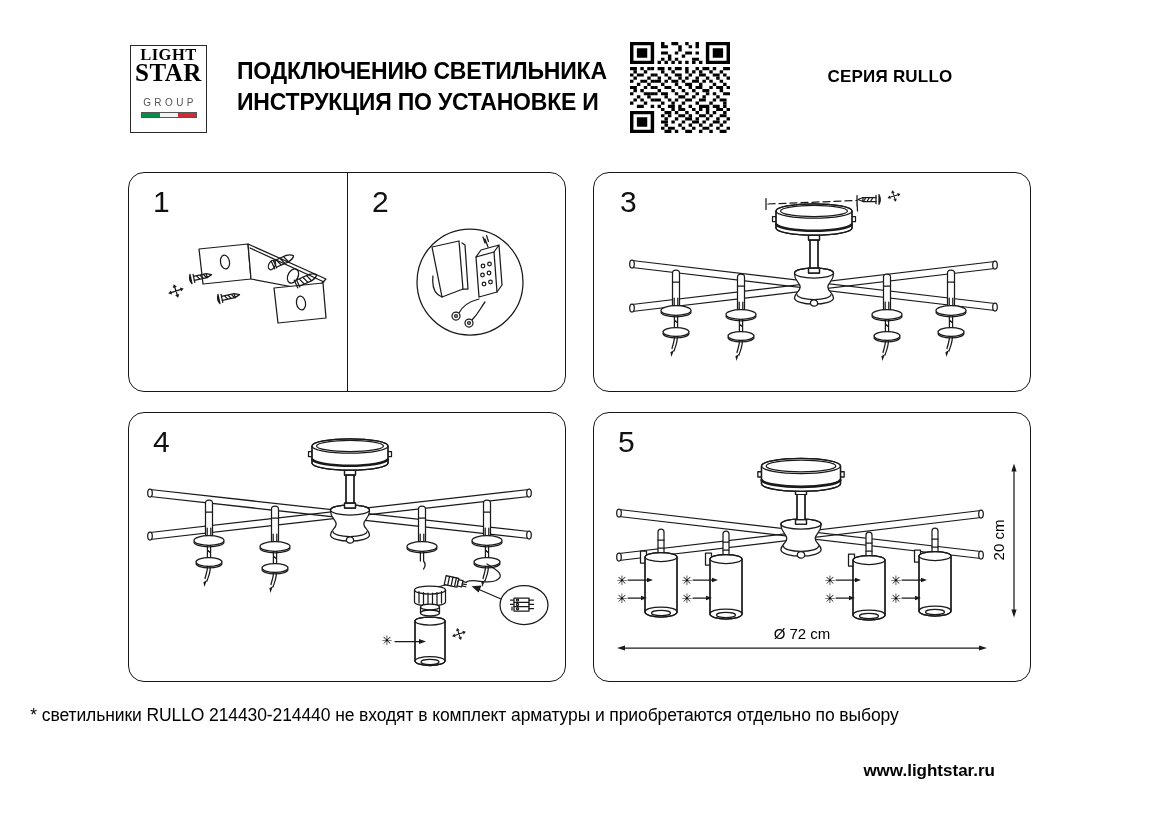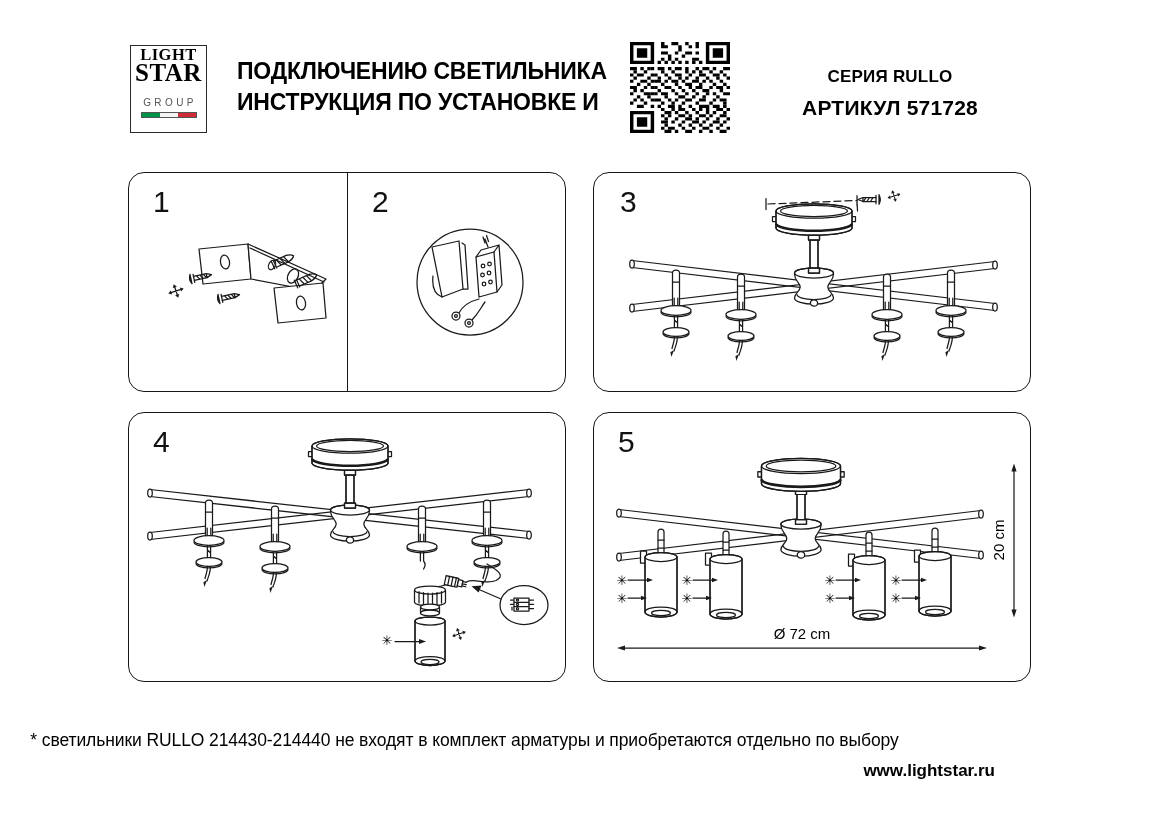--- a/index.html
+++ b/index.html
@@ -28,21 +28,21 @@
   .p-c{left:128px;top:412px;width:438px;height:270px;}
   .p-d{left:593px;top:412px;width:438px;height:270px;}
   .stepnum{position:absolute;font-size:30px;font-weight:400;color:#111;}
   .divider{position:absolute;left:218px;top:0;width:0;height:100%;border-left:1.4px solid #161616;}
   svg.draw{position:absolute;left:0;top:0;stroke:#1a1a1a;fill:none;stroke-width:1.25;
            stroke-linecap:round;stroke-linejoin:round;}
   svg.draw text{stroke:none;fill:#000;}
   .ast{font-size:13px;}
   .dim{font-size:15px;}
   
-  .footnote{left:0;top:730px;width:929px;text-align:center;font-size:17.5px;letter-spacing:-.1px;}
+  .footnote{left:0;top:705px;width:929px;text-align:center;font-size:17.5px;letter-spacing:-.1px;}
   .website{left:0;top:761px;width:995px;text-align:right;font-size:17px;font-weight:700;}
 </style>
 </head>
 <body>
 
 <svg width="0" height="0" style="position:absolute">
   <defs>
     <g id="mv" stroke="#1a1a1a" stroke-width="1.3">
       <g transform="rotate(-18)">
         <path d="M-5.5,0 H5.5 M0,-4.5 V4.5"></path>
@@ -162,21 +162,20 @@
     <path d="M10 24h1v1h-1z M13 24h1v1h-1z M16 24h2v1h-2z M19 24h1v1h-1z M22 24h1v1h-1z M25 24h1v1h-1z M28 24h1v1h-1z"></path>
     <path d="M9 25h2v1h-2z M12 25h1v1h-1z M15 25h1v1h-1z M18 25h2v1h-2z M21 25h1v1h-1z M24 25h2v1h-2z M27 25h1v1h-1z"></path>
     <path d="M10 26h1v1h-1z M14 26h1v1h-1z M17 26h1v1h-1z M20 26h1v1h-1z M23 26h1v1h-1z M26 26h1v1h-1z"></path>
     <path d="M9 27h1v1h-1z M11 27h2v1h-2z M15 27h1v1h-1z M18 27h1v1h-1z M21 27h2v1h-2z M25 27h1v1h-1z M28 27h1v1h-1z"></path>
     <path d="M10 28h2v1h-2z M13 28h1v1h-1z M16 28h2v1h-2z M20 28h1v1h-1z M23 28h1v1h-1z M26 28h2v1h-2z"></path>
   </g>
 </svg>
 
 <div class="abs series-block">
   <div class="series">СЕРИЯ RULLO</div>
-  <div class="article">АРТИКУЛ 571728</div>
 </div>
 
 <div class="panel p-a">
   <div class="divider"></div>
   <div class="stepnum" style="left:24px;top:12px;">1</div>
   <div class="stepnum" style="left:243px;top:12px;">2</div>
   <svg class="draw" width="435" height="217" viewBox="0 0 435 217">
 
     <g>
       <use href="#mv" transform="translate(47,118) scale(0.95)"></use>

